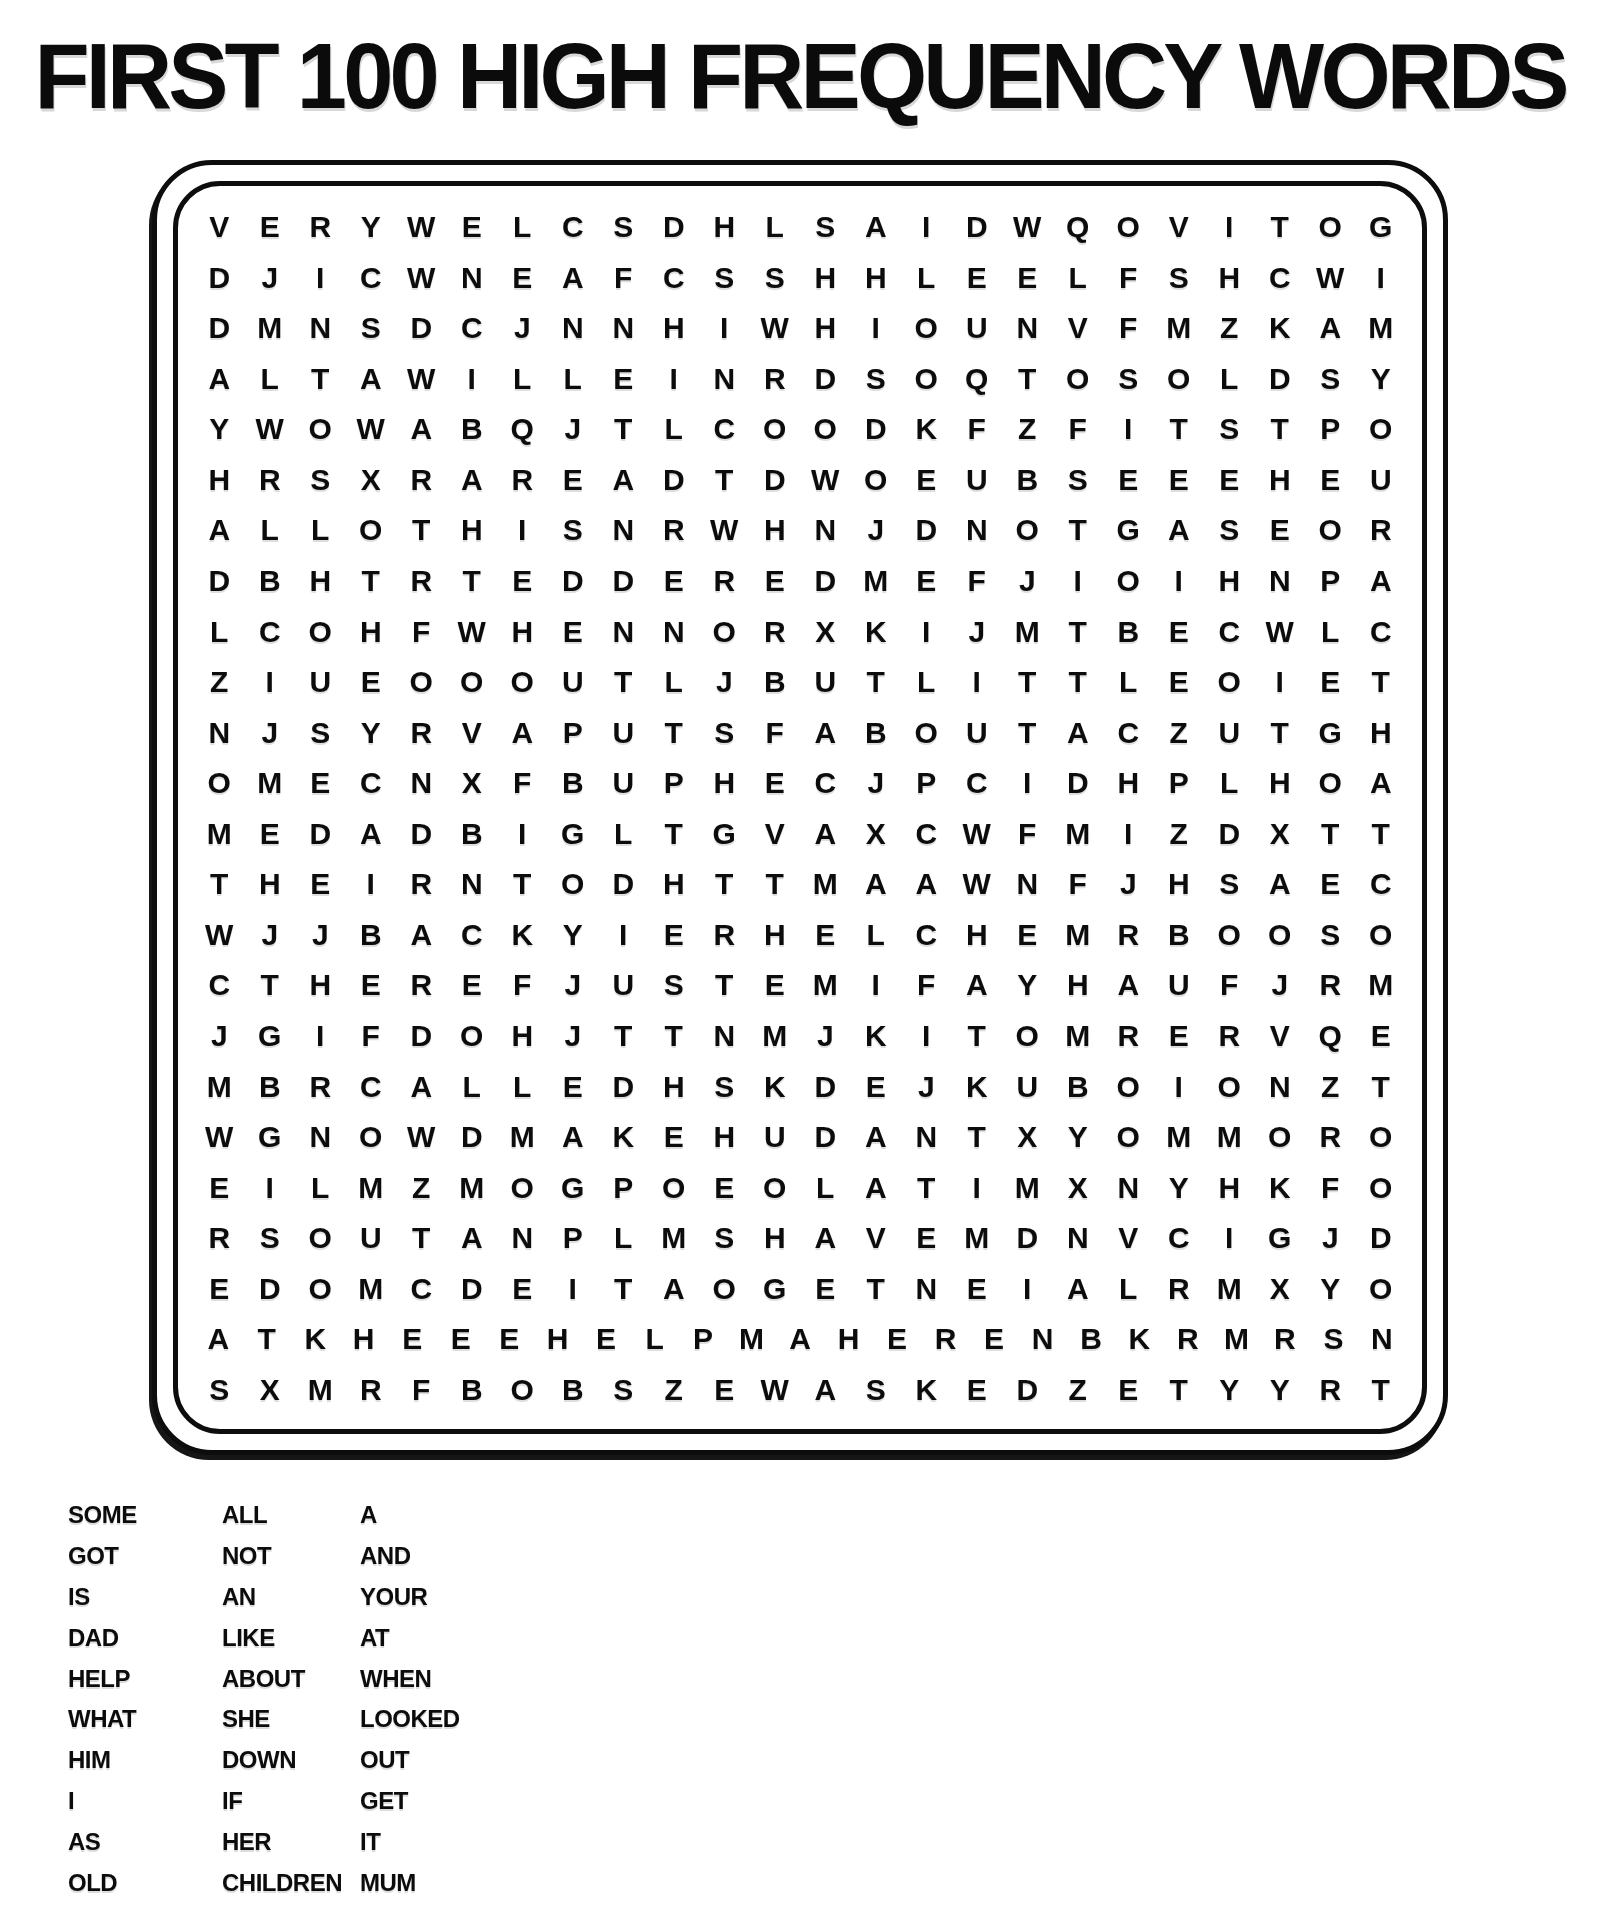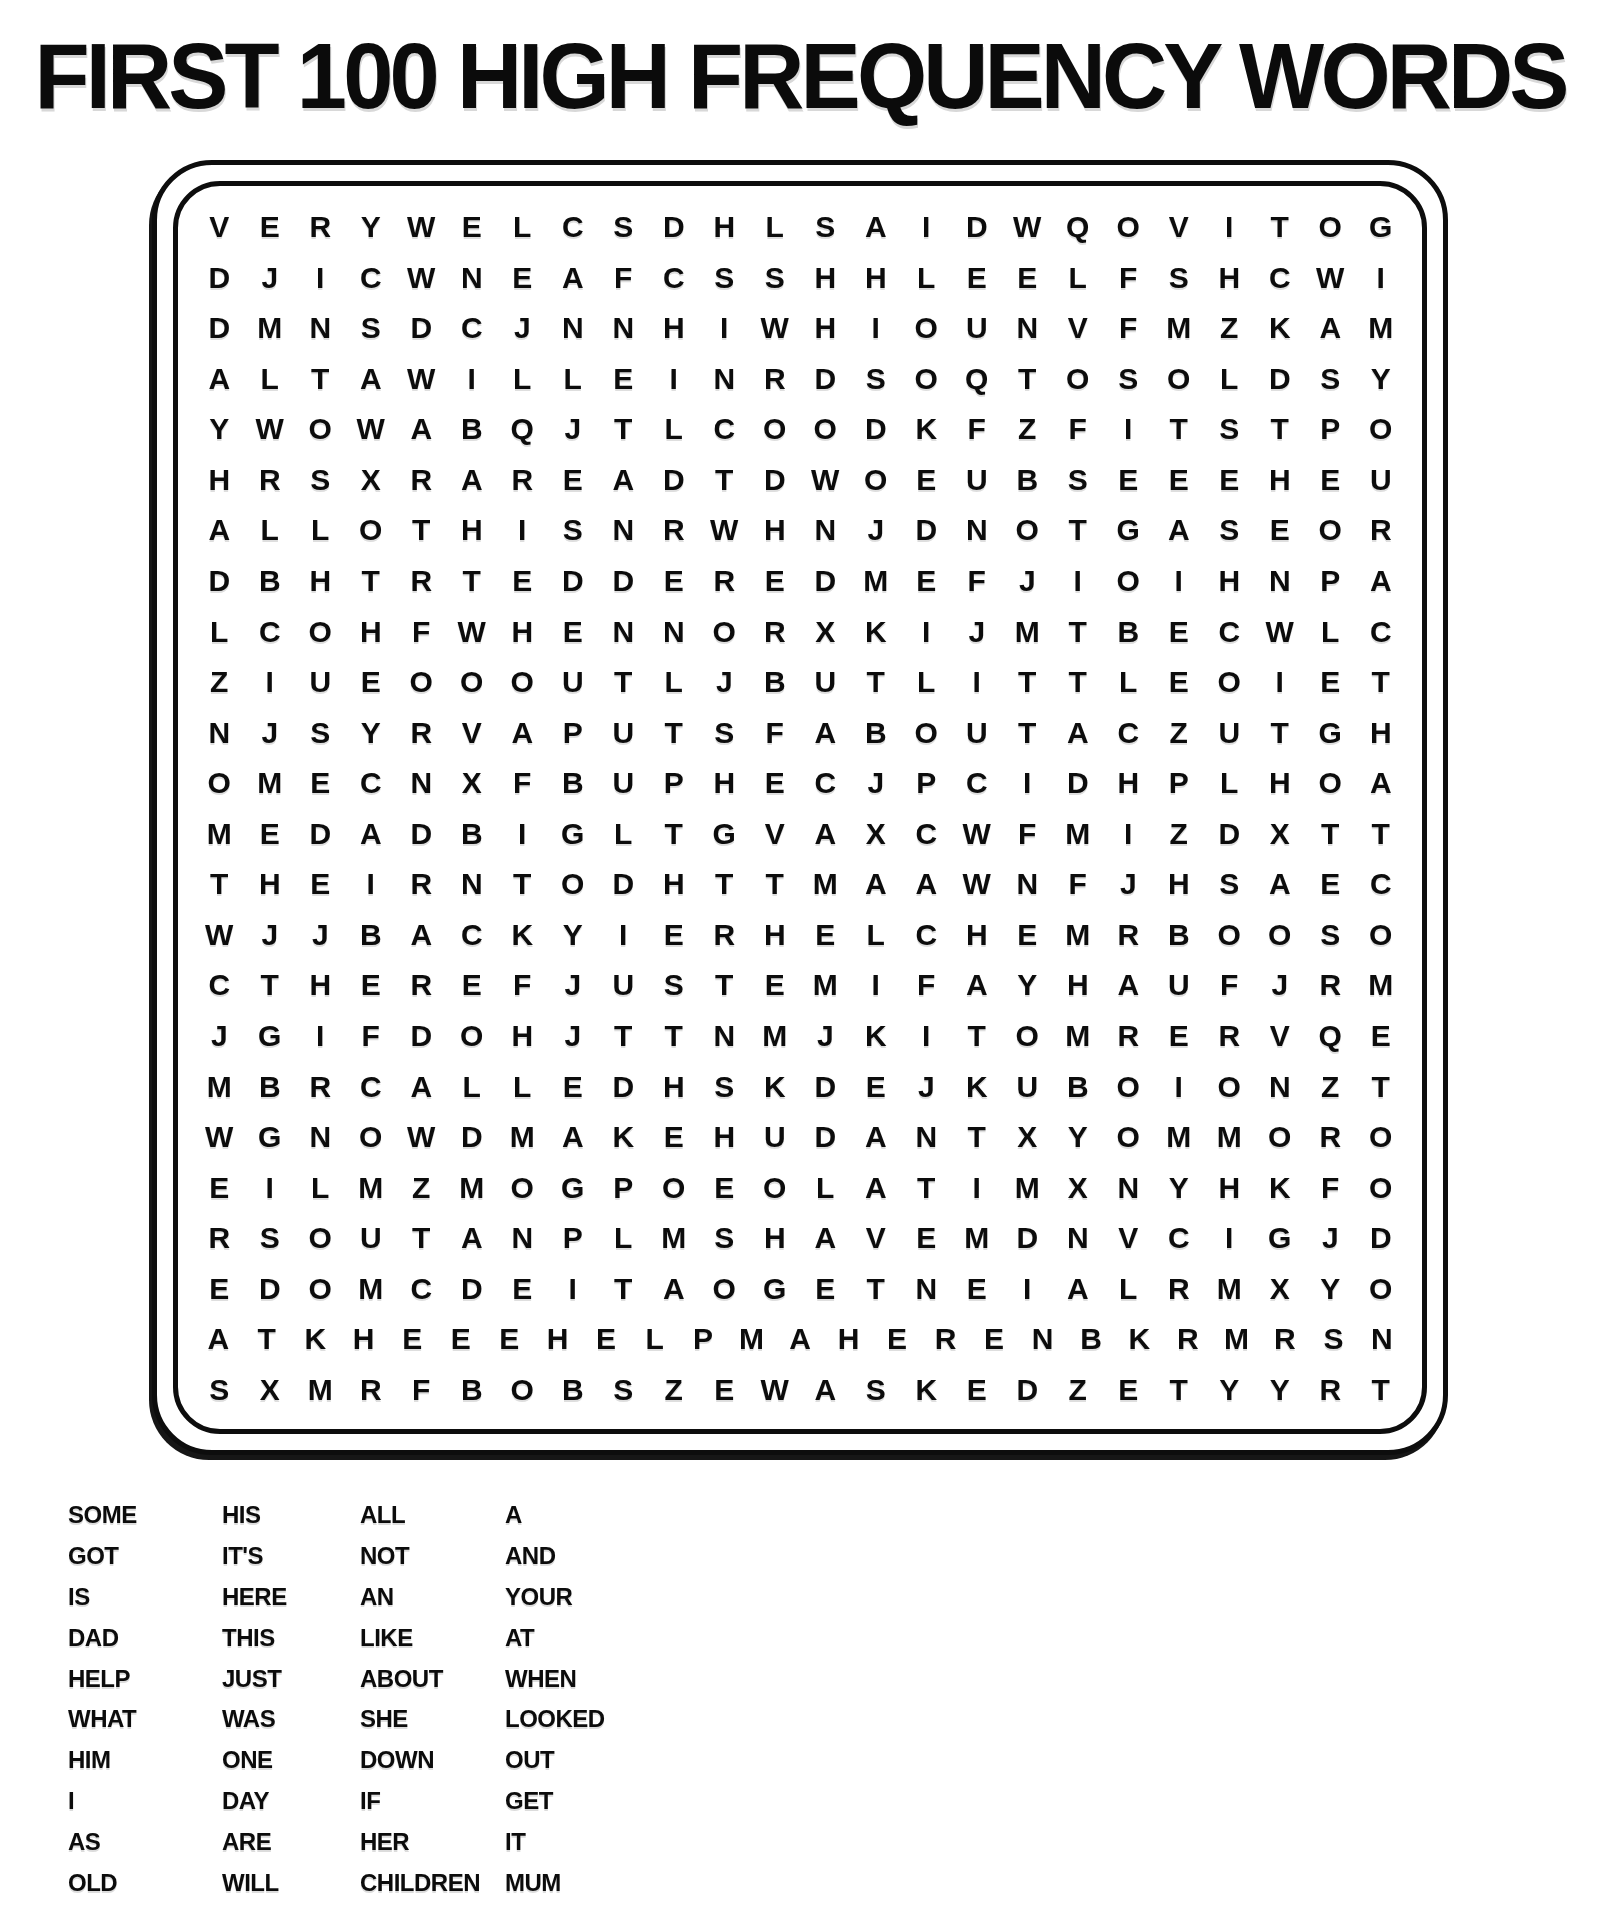--- a/index.html
+++ b/index.html
@@ -733,32 +733,20 @@
       <div class="word">SOME</div>
       <div class="word">GOT</div>
       <div class="word">IS</div>
       <div class="word">DAD</div>
       <div class="word">HELP</div>
       <div class="word">WHAT</div>
       <div class="word">HIM</div>
       <div class="word">I</div>
       <div class="word">AS</div>
       <div class="word">OLD</div>
-    </div>
-    <div class="word-col">
-      <div class="word">HIS</div>
-      <div class="word">IT'S</div>
-      <div class="word">HERE</div>
-      <div class="word">THIS</div>
-      <div class="word">JUST</div>
-      <div class="word">WAS</div>
-      <div class="word">ONE</div>
-      <div class="word">DAY</div>
-      <div class="word">ARE</div>
-      <div class="word">WILL</div>
     </div>
     <div class="word-col">
       <div class="word">ALL</div>
       <div class="word">NOT</div>
       <div class="word">AN</div>
       <div class="word">LIKE</div>
       <div class="word">ABOUT</div>
       <div class="word">SHE</div>
       <div class="word">DOWN</div>
       <div class="word">IF</div>

